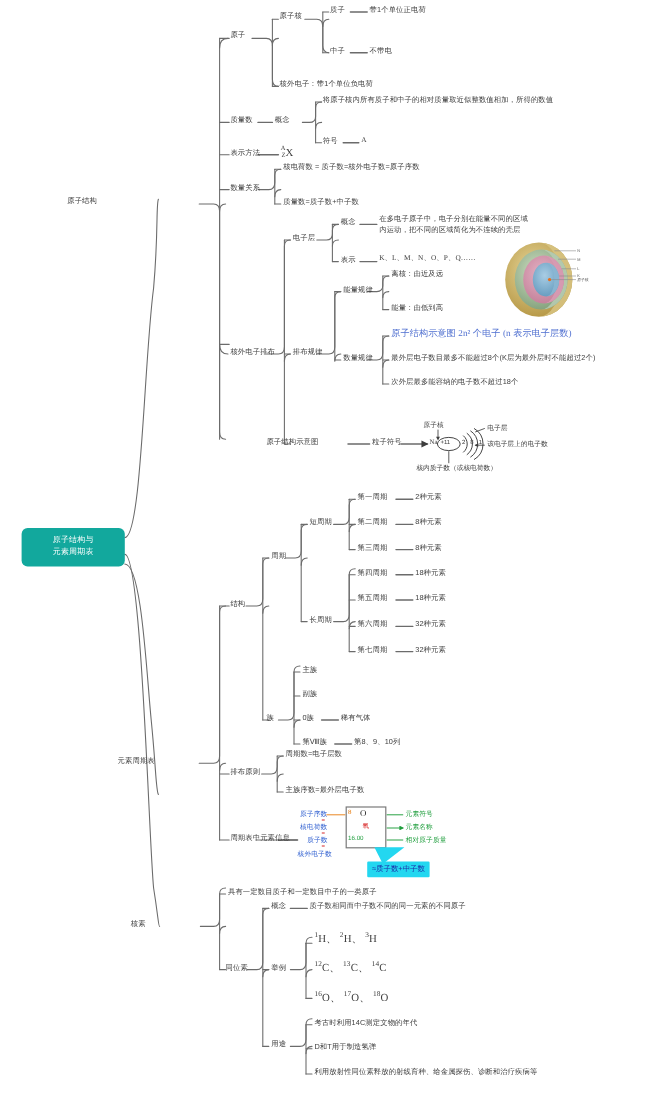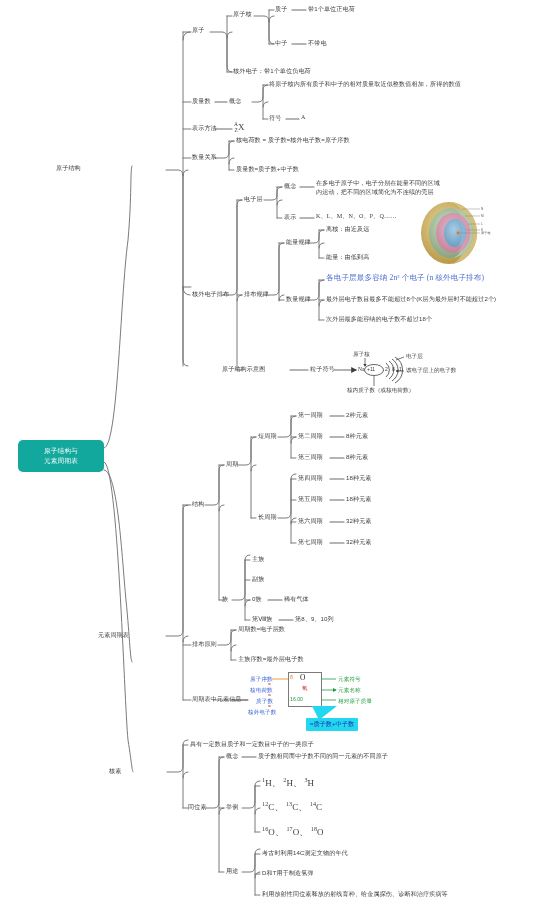--- a/index.html
+++ b/index.html
@@ -333,21 +333,21 @@
       </g>
     </svg>
   </div>
 
   <div class="node" style="left:244px; top:290px;">排布规律</div>
   <div class="node" style="left:286px; top:238px;">能量规律</div>
   <div class="node" style="left:326px; top:225px;">离核：由近及远</div>
   <div class="node" style="left:326px; top:253px;">能量：由低到高</div>
 
   <div class="node" style="left:286px; top:295px;">数量规律</div>
-  <div class="node blue serif" style="left:326px; top:272px;">各电子层最多容纳 2n² 个电子 (n 核外电子排布)</div>
+  <div class="node blue serif" style="left:326px; top:272px;">原子结构示意图 2n² 个电子 (n 表示电子层数)</div>
   <div class="node" style="left:326px; top:295px;">最外层电子数目最多不能超过8个(K层为最外层时不能超过2个)</div>
   <div class="node" style="left:326px; top:315px;">次外层最多能容纳的电子数不超过18个</div>
 
   <div class="node" style="left:222px; top:365px;">原子结构示意图</div>
   <div class="node" style="left:310px; top:365px;">粒子符号</div>
   <div class="nuc-dia serif" style="left:358px; top:366px;">Na</div>
   <div class="nuc-dia" style="left:367px; top:366px; font-size:5px;">+11</div>
   <div class="nuc-dia" style="left:385px; top:366px; font-size:5px; letter-spacing:1.4px;">2 8 1</div>
   <div class="nuc-dia" style="left:353px; top:351px;">原子核</div>
   <div class="nuc-dia" style="left:406px; top:353px;">电子层</div>

